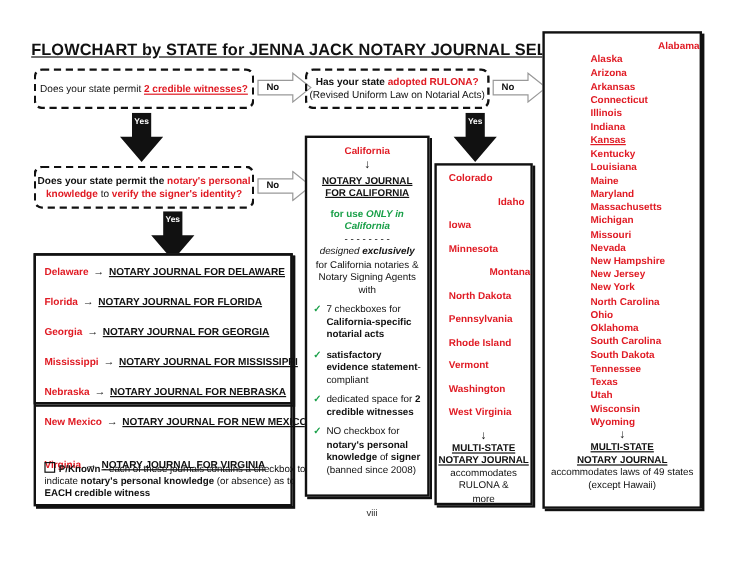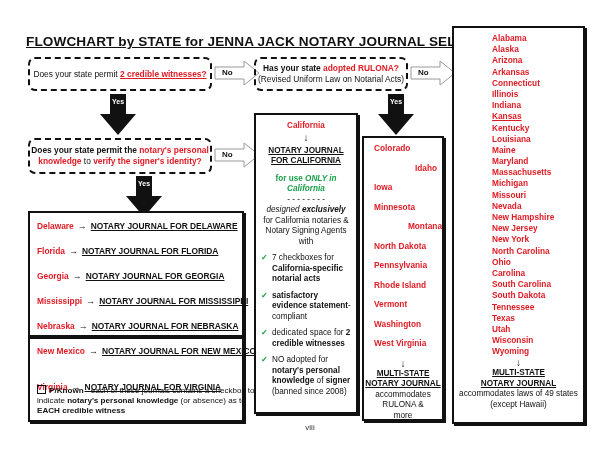--- a/index.html
+++ b/index.html
@@ -140,21 +140,21 @@
   <div class="red b" style="margin-top:2px;">California</div>
   <div class="down">↓</div>
   <div class="b u" style="margin-top:3px;"><span>NOTARY JOURNAL</span><br><span>FOR CALIFORNIA</span></div>
   <div class="green b" style="margin-top:7px;"><span>for use </span><i>ONLY in California</i></div>
   <div>- - - - - - - -</div>
   <div><i>designed </i><i class="b">exclusively</i></div>
   <div>for California notaries &amp; Notary Signing Agents with</div>
   <div class="item"><span class="tick">✓</span><span>7 checkboxes for </span><span class="b">California-specific notarial acts</span></div>
   <div class="item"><span class="tick">✓</span><span class="b">satisfactory evidence statement</span><span>-compliant</span></div>
   <div class="item"><span class="tick">✓</span><span>dedicated space for </span><span class="b">2 credible witnesses</span></div>
-  <div class="item"><span class="tick">✓</span><span>NO adopted for </span><span class="b">notary's personal knowledge</span><span> of </span><span class="b">signer</span><span> (banned since 2008)</span></div>
+  <div class="item"><span class="tick">✓</span><span>NO checkbox for </span><span class="b">notary's personal knowledge</span><span> of </span><span class="b">signer</span><span> (banned since 2008)</span></div>
 </div>
 
 <div class="abs sbox" style="left:362px;top:136px;width:82px;height:285px;padding:5px 0 0 10px;">
   <div class="statelist" id="rulona-list">
       <div style="height: 19.5px;">Colorado</div>
       <div style="height: 19.5px; margin-left: 41px;">Idaho</div>
       <div style="height: 19.5px;">Iowa</div>
       <div style="height: 19.5px;">Minnesota</div>
       <div style="height: 19.5px; text-align: right;">Montana</div>
       <div style="height: 19.5px;">North Dakota</div>
@@ -166,42 +166,42 @@
     </div>
   <div class="down" style="margin-left:-10px;">↓</div>
   <div class="footer-note" style="margin-left:-10px;">
     <div class="b u"><span>MULTI-STATE</span><br><span>NOTARY JOURNAL</span></div>
     <div style="padding:0 8px;">accommodates RULONA &amp; more</div>
   </div>
 </div>
 
 <div class="abs sbox" style="left:452px;top:26px;width:133px;height:398px;padding:5px 0 0 38px;">
   <div class="statelist" id="other-list">
-      <div style="height: 11.2px;">Alabama</div>
+      <div style="height: 11.2px; text-align: right;">Alabama</div>
       <div style="height: 11.2px;">Alaska</div>
       <div style="height: 11.2px;">Arizona</div>
       <div style="height: 11.2px;">Arkansas</div>
       <div style="height: 11.2px;">Connecticut</div>
       <div style="height: 11.2px;">Illinois</div>
       <div style="height: 11.2px;">Indiana</div>
       <div style="height: 11.2px; text-decoration: underline;">Kansas</div>
       <div style="height: 11.2px;">Kentucky</div>
       <div style="height: 11.2px;">Louisiana</div>
       <div style="height: 11.2px;">Maine</div>
       <div style="height: 11.2px;">Maryland</div>
       <div style="height: 11.2px;">Massachusetts</div>
       <div style="height: 11.2px;">Michigan</div>
       <div style="height: 11.2px;">Missouri</div>
       <div style="height: 11.2px;">Nevada</div>
       <div style="height: 11.2px;">New Hampshire</div>
       <div style="height: 11.2px;">New Jersey</div>
       <div style="height: 11.2px;">New York</div>
       <div style="height: 11.2px;">North Carolina</div>
       <div style="height: 11.2px;">Ohio</div>
-      <div style="height: 11.2px;">Carolina</div>
+      <div style="height: 11.2px;">Oklahoma</div>
       <div style="height: 11.2px;">South Carolina</div>
       <div style="height: 11.2px;">South Dakota</div>
       <div style="height: 11.2px;">Tennessee</div>
       <div style="height: 11.2px;">Texas</div>
       <div style="height: 11.2px;">Utah</div>
       <div style="height: 11.2px;">Wisconsin</div>
       <div style="height: 11.2px;">Wyoming</div>
     </div>
   <div class="down" style="margin-left:-38px;">↓</div>
   <div class="footer-note" style="margin-left:-38px;">

